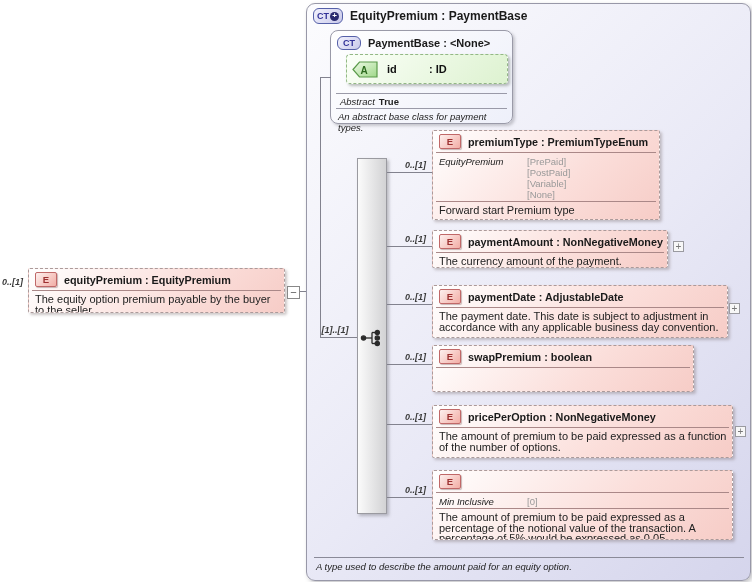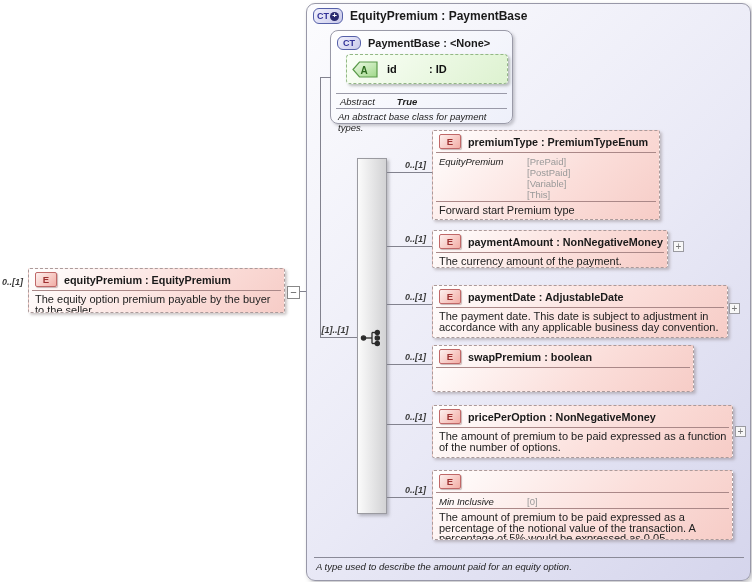--- a/index.html
+++ b/index.html
@@ -35,21 +35,21 @@
   .attr-box{position:absolute;left:15px;top:23px;width:160px;height:28px;
     border:1px dashed #93b886;border-radius:4px;
     background:linear-gradient(135deg,#fbfff8 0%,#ddf2d0 100%);
     box-shadow:2px 2px 3px rgba(90,100,90,.4);display:flex;align-items:center;}
   .a-icon{margin-left:5px;}
   .attr-name{font-size:11px;font-weight:bold;color:#111;margin-left:9px;width:42px;}
   .attr-type{font-size:11px;font-weight:bold;color:#111;}
   .base-sep1{position:absolute;left:5px;right:5px;top:62px;height:1px;background:#9a9aa8;}
   .base-facet{position:absolute;left:9px;top:65px;display:flex;font-size:9.5px;}
   .facet-label{font-style:italic;color:#222;}
-  .facet-value{font-weight:bold;color:#222;margin-left:22px;font-style:italic;}
+  .facet-value{font-weight:bold;color:#222;margin-left:4px;}
   .base-sep2{position:absolute;left:5px;right:5px;top:77px;height:1px;background:#9a9aa8;}
   .base-doc{position:absolute;left:7px;top:80px;right:4px;font-size:9.5px;font-style:italic;color:#222;}
 
   
   .cline{position:absolute;background:#82828e;}
   .card{position:absolute;font-size:9px;font-style:italic;font-weight:bold;color:#3a3a3a;white-space:nowrap;}
 
   
   .seq-bar{position:absolute;left:357px;top:158px;width:30px;height:356px;
     border:1px solid #9a9aa0;background:linear-gradient(to right,#fbfbfb,#d2d2d4);
@@ -176,21 +176,21 @@
       <span class="e-icon">E</span>
       <span class="el-title">premiumType : PremiumTypeEnum</span>
     </div>
     <div class="el-sep"></div>
     <div class="el-facets">
       <span class="facet-label">EquityPremium</span>
       <span class="facet-vals">
         <div>[PrePaid]</div>
         <div>[PostPaid]</div>
         <div>[Variable]</div>
-        <div>[This]</div>
+        <div>[None]</div>
       </span>
     </div>
     <div class="el-sep"></div>
     <div class="el-doc">Forward start Premium type</div>
   </div>
 
   <div class="el-box" style="left:432px;top:230px;width:236px;height:38px;">
     <div class="el-header">
       <span class="e-icon">E</span>
       <span class="el-title">paymentAmount : NonNegativeMoney</span>

